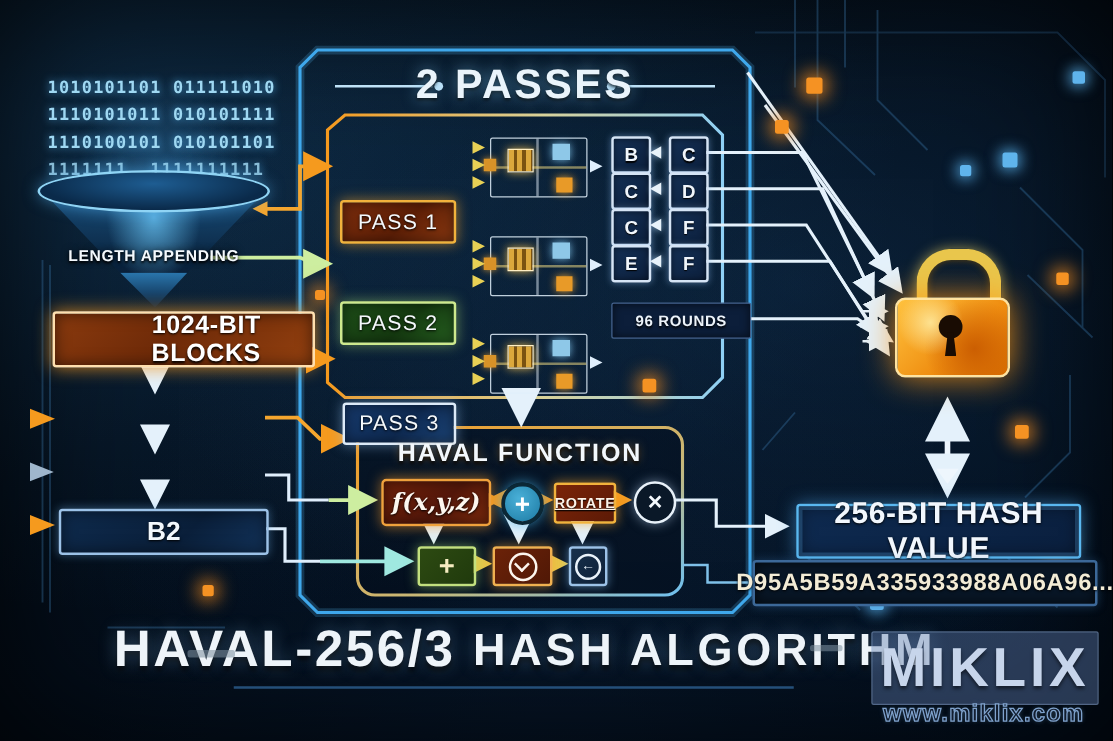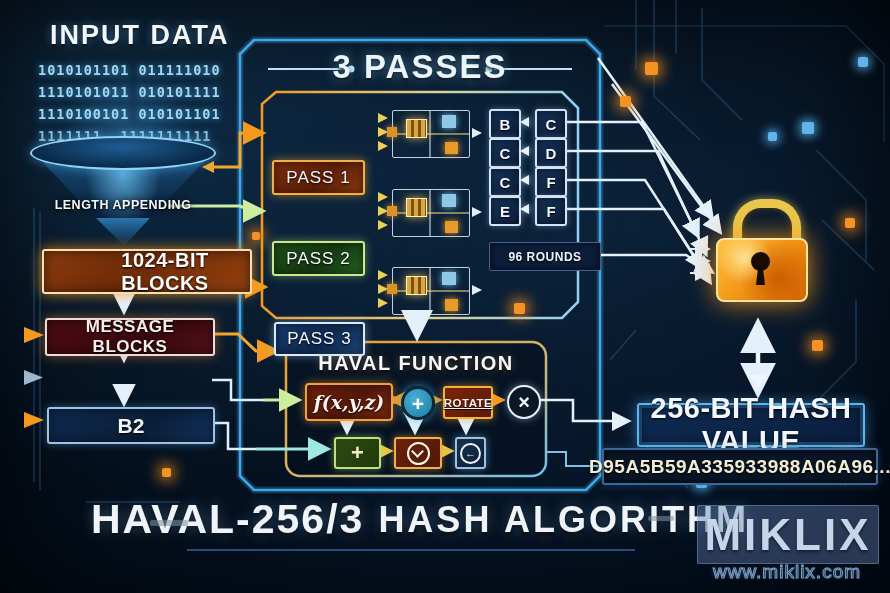--- a/index.html
+++ b/index.html
@@ -130,38 +130,38 @@
   .lockbody{left:716px;top:238px;width:88px;height:60px;border-radius:8px;border:2px solid #ffe3a0;
     background:
       radial-gradient(circle at 30% 30%, rgba(255,240,170,.8), transparent 35%),
       radial-gradient(circle at 70% 65%, rgba(200,90,0,.9), transparent 55%),
       linear-gradient(135deg,#ffc23e,#ef8d10 60%,#d96f02);
     box-shadow:0 0 26px rgba(255,150,20,.85);}
   .keyhole{left:751px;top:252px;width:19px;height:19px;border-radius:50%;background:#190c03;}
   .keystem{left:756px;top:266px;width:9px;height:19px;background:#190c03;
     clip-path:polygon(25% 0,75% 0,100% 100%,0 100%);}
   .hashval{left:637px;top:403px;width:224px;height:40px;background:linear-gradient(135deg,#0e2a50,#0a1f3e);
-    border:2px solid #5ab8f0;border-radius:3px;color:#f2f7fd;font-weight:bold;font-size:29px;letter-spacing:.5px;
+    border:2px solid #5ab8f0;border-radius:3px;color:#f2f7fd;font-weight:bold;font-size:24px;letter-spacing:.5px;
     box-shadow:0 0 14px rgba(80,170,240,.55),inset 0 0 0 3px rgba(90,170,230,.25),inset 0 0 14px rgba(0,0,0,.5);
     text-shadow:0 1px 2px #000;}
   .hashstr{left:602px;top:448px;width:272px;height:33px;background:#081626;border:2px solid #3c6898;
     border-radius:3px;color:#f3ecd6;font-weight:bold;font-size:19px;letter-spacing:.5px;
     box-shadow:inset 0 0 10px rgba(0,0,0,.7),0 0 8px rgba(60,120,180,.35);text-shadow:0 1px 2px #000;}
 
   
   .footer-title{left:120px;top:496px;width:600px;color:#eef4f9;font-weight:bold;
     text-shadow:0 0 14px rgba(140,200,255,.35),0 3px 4px #000;white-space:nowrap;}
   .footer-title .t1{font-size:41px;letter-spacing:2px;}
   .footer-title .t2{font-size:36px;letter-spacing:3px;margin-left:14px;}
   .dash{background:#7e8f9e;opacity:.55;border-radius:2px;}
   .underline{left:187px;top:549px;width:448px;height:2px;background:#2a5a8a;opacity:.85;}
   .miklix{left:697px;top:505px;width:180px;height:57px;background:rgba(95,125,175,.42);
     border:1px solid rgba(160,190,230,.35);border-radius:2px;color:#c7d5eb;font-size:44px;
     font-weight:bold;letter-spacing:3px;text-shadow:0 2px 3px rgba(0,0,0,.5);}
-  .website{left:688px;top:561px;width:198px;text-align:center;font-size:19px;font-weight:normal;
+  .website{left:688px;top:561px;width:198px;text-align:center;font-size:19px;font-weight:bold;
     letter-spacing:1px;color:rgba(18,28,46,.95);-webkit-text-stroke:1px #7fa2cc;
     text-shadow:0 0 4px rgba(120,170,220,.4);}
 
   .node{position:absolute;border-radius:2px;}
   .nodeO{background:#f59223;box-shadow:0 0 14px 4px rgba(245,140,30,.75);}
   .nodeB{background:#5fb4ec;box-shadow:0 0 10px 3px rgba(90,180,240,.7);}
   svg.lines{left:0;top:0;pointer-events:none;}
 </style>
 </head>
 <body>
@@ -286,40 +286,38 @@
   <div class="node nodeO abs" style="left:845px;top:218px;width:10px;height:10px"></div>
   <div class="node nodeO abs" style="left:812px;top:340px;width:11px;height:11px"></div>
   <div class="node nodeO abs" style="left:252px;top:232px;width:8px;height:8px"></div>
   <div class="node nodeO abs" style="left:162px;top:468px;width:9px;height:9px"></div>
   <div class="node nodeB abs" style="left:802px;top:122px;width:12px;height:12px"></div>
   <div class="node nodeB abs" style="left:858px;top:57px;width:10px;height:10px"></div>
   <div class="node nodeB abs" style="left:696px;top:477px;width:11px;height:11px"></div>
   <div class="node nodeB abs" style="left:768px;top:132px;width:9px;height:9px"></div>
 
   <div class="abs beam"></div>
-  <div class="abs input-title">INPUT DATA</div>
   <div class="abs bin" style="top:62px">1010101101 011111010</div>
   <div class="abs bin" style="top:84px">1110101011 010101111</div>
   <div class="abs bin" style="top:106px">1110100101 010101101</div>
   <div class="abs bin" style="top:128px;opacity:.85">1111111  1111111111</div>
   <div class="abs bin" style="top:150px;opacity:.6;left:58px">0010101  0111111</div>
 
   <div class="abs funnel">
     <div class="body"></div>
     <div class="glow"></div>
     <div class="rim"></div>
     <div class="stem"></div>
     <div class="lbl l2">LENGTH APPENDING</div>
   </div>
 
   <div class="abs ctr block-box blocks1024">1024-BIT BLOCKS</div>
-  <div class="abs ctr block-box msgblocks">MESSAGE BLOCKS</div>
   <div class="abs ctr block-box bbox b2">B2</div>
 
-  <div class="abs ctr passes-title">3 PASSES</div>
+  <div class="abs ctr passes-title">2 PASSES</div>
   <div class="abs ctr pass pass1">PASS 1</div>
   <div class="abs ctr pass pass2">PASS 2</div>
   <div class="abs ctr pass pass3">PASS 3</div>
 
   <div class="abs mini" style="left:392px;top:110px">
     <div class="vl"></div>
       <div class="hl"></div>
       <div class="g1"></div>
       <div class="bl"></div>
     <div class="g2"></div>

